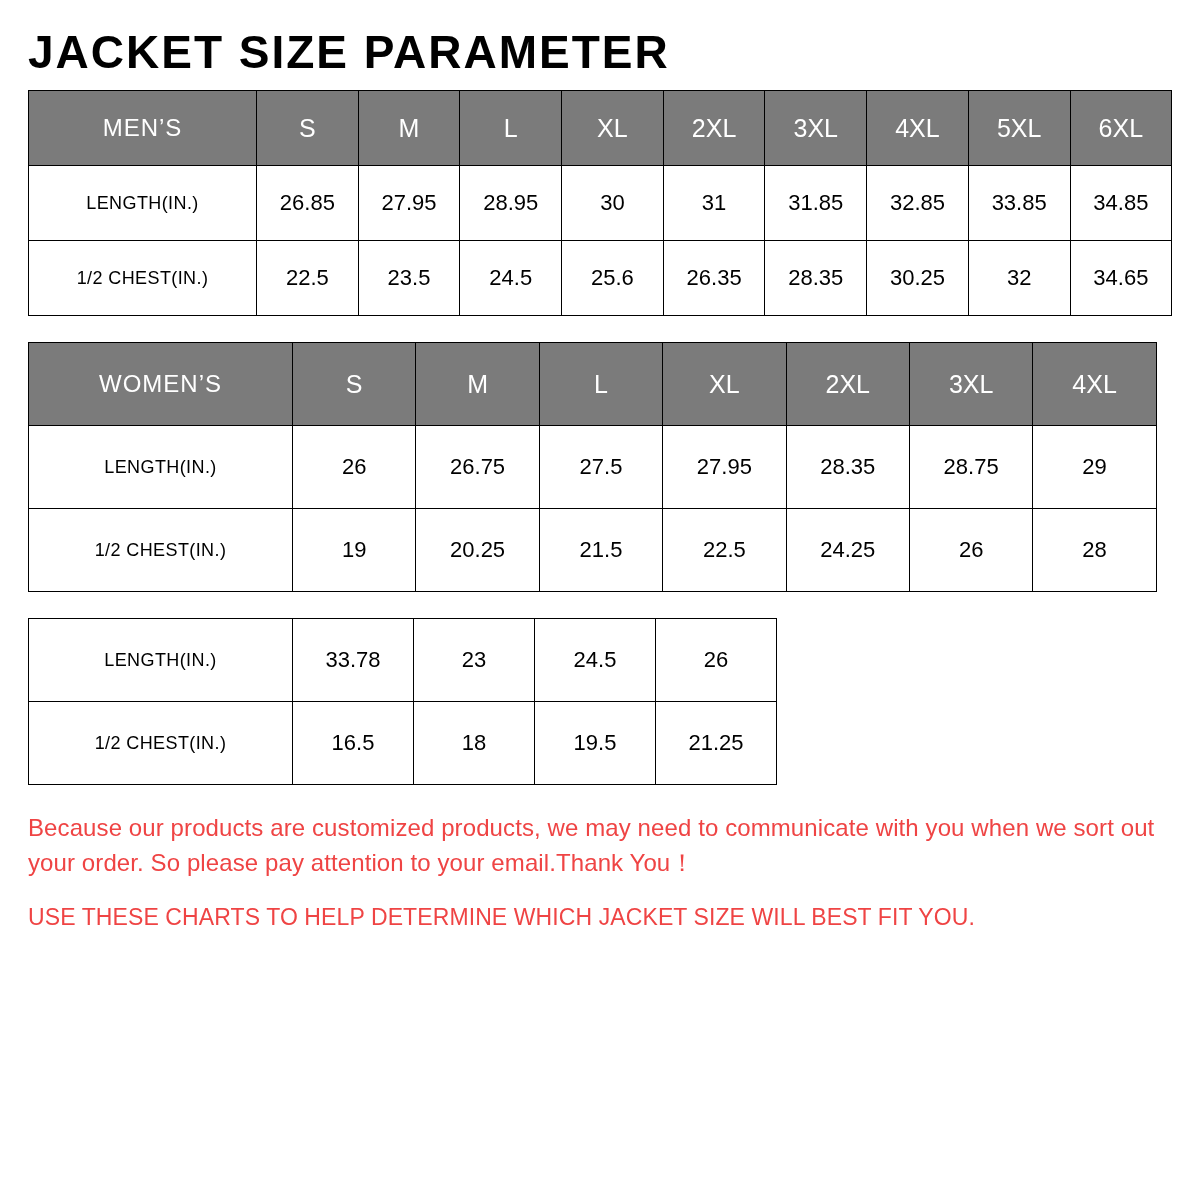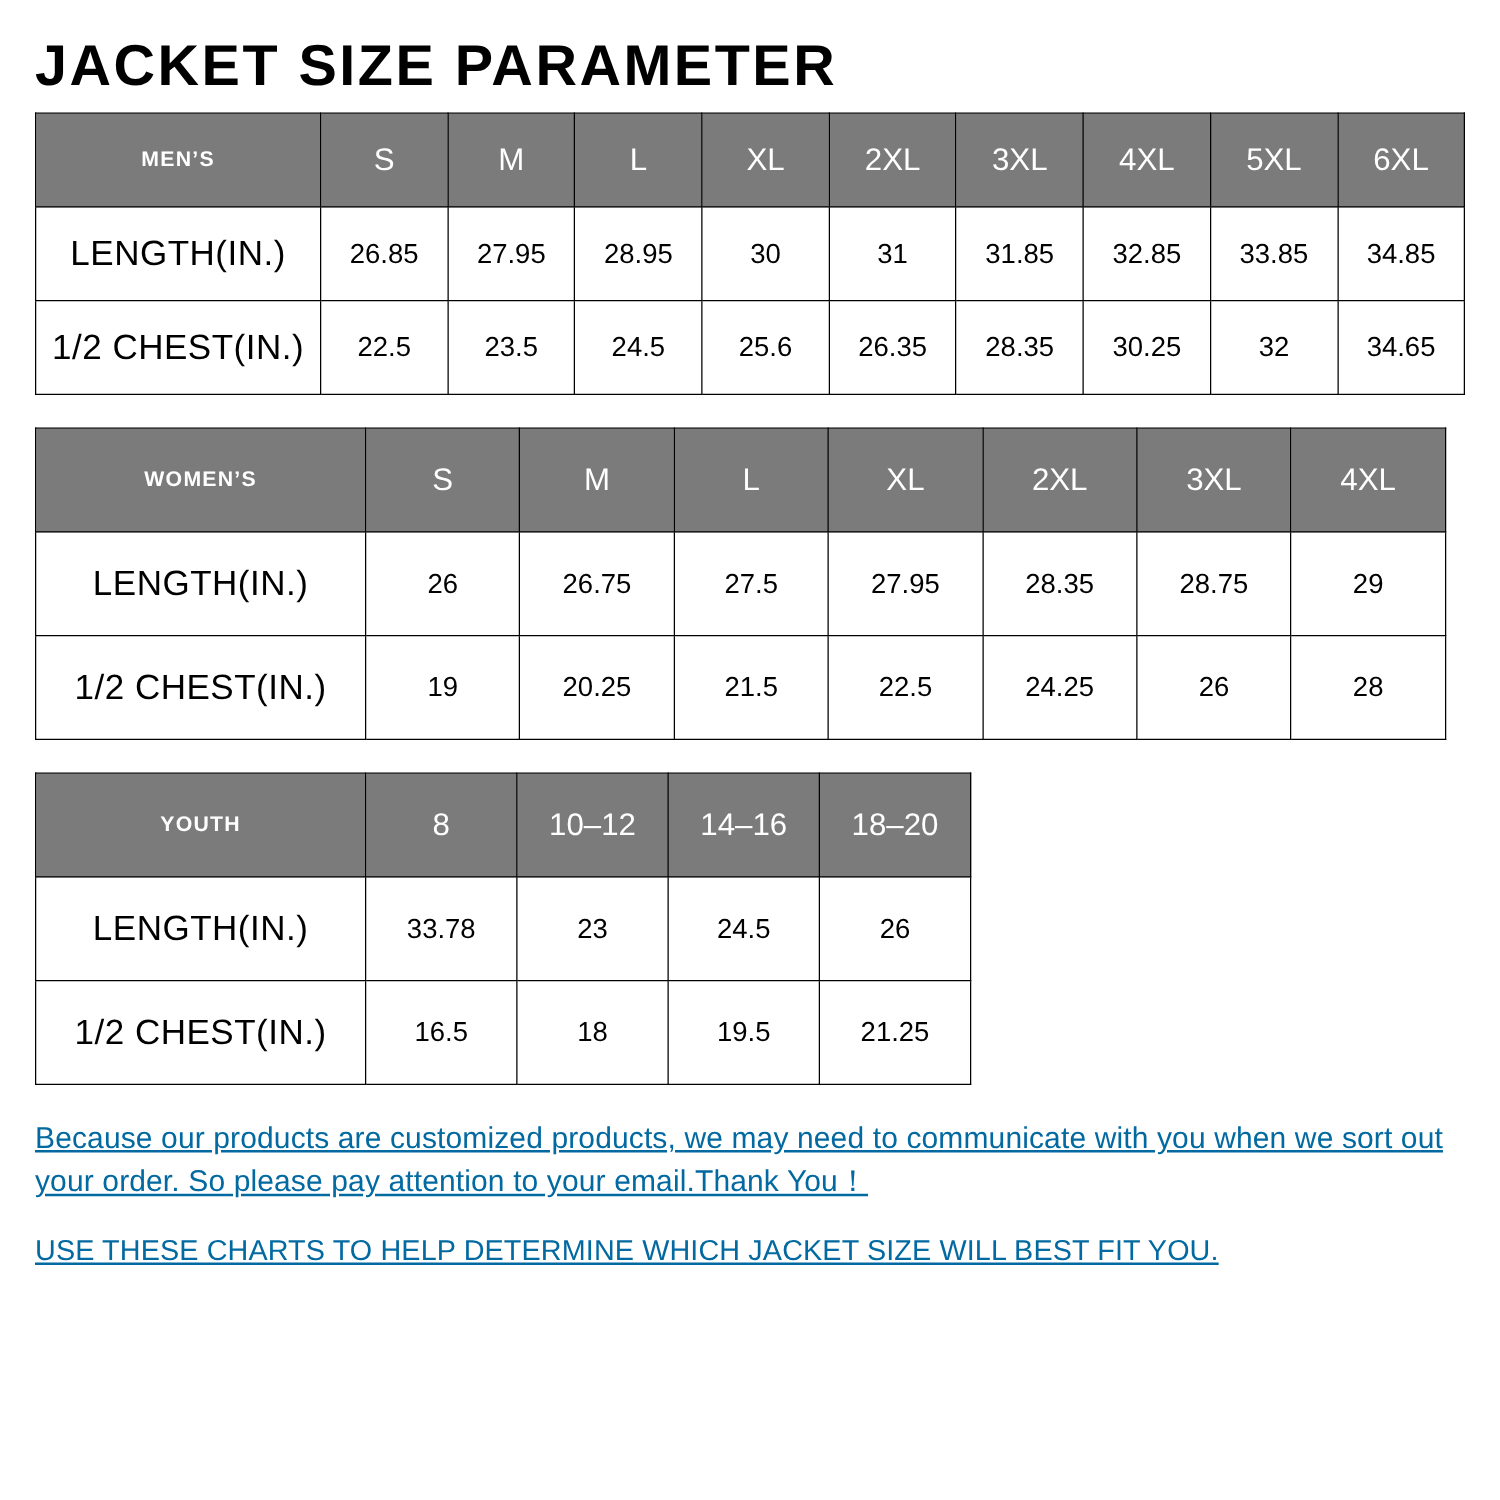--- a/index.html
+++ b/index.html
@@ -53,26 +53,25 @@
     height: 74px;
     background: #ffffff;
     white-space: nowrap;
   }
   table.sizes tr.head td {
     background: #7b7b7b;
     color: #ffffff;
     font-size: 25px;
   }
   table.sizes tr.head td.label {
-    font-size: 17px;
+    font-size: 24px;
     letter-spacing: 1px;
-    font-weight: bold;
   }
   table.sizes td.label {
-    font-size: 28px;
+    font-size: 18px;
     letter-spacing: 0.4px;
   }
   
   #mens-table { width: 1144px; }
   #mens-table col.c0 { width: 228px; }
   #mens-table col.cn { width: 101.7px; }
 
   
   #womens-table { width: 1128px; padding-left: 35px; }
   #womens-table col.c0 { width: 264px; }
@@ -82,26 +81,25 @@
   
   #youth-table { width: 748px; }
   #youth-table col.c0 { width: 264px; }
   #youth-table col.cn { width: 121px; }
   #youth-table td { height: 82px; }
 
   .footer {
     margin-top: 8px;
   }
   .footer p {
-    color: #0369a1;
+    color: #ef4444;
     font-size: 24px;
     line-height: 1.45;
     margin: 0 0 20px 0;
     letter-spacing: 0.1px;
-    text-decoration: underline;
   }
   .footer p.second {
     font-size: 23px;
     margin-bottom: 0;
   }
 </style>
 </head>
 <body>
 
 <div class="page">
@@ -209,27 +207,20 @@
 
   <table class="sizes" id="youth-table">
     <colgroup>
       <col class="c0">
         <col class="cn">
         <col class="cn">
         <col class="cn">
         <col class="cn">
     </colgroup>
     <tbody>
-      <tr class="head">
-        <td class="label">YOUTH</td>
-        <td>8</td>
-        <td>10–12</td>
-        <td>14–16</td>
-        <td>18–20</td>
-      </tr>
       <tr>
         <td class="label">LENGTH(IN.)</td>
         <td>33.78</td>
         <td>23</td>
         <td>24.5</td>
         <td>26</td>
       </tr>
       <tr>
         <td class="label">1/2 CHEST(IN.)</td>
         <td>16.5</td>

